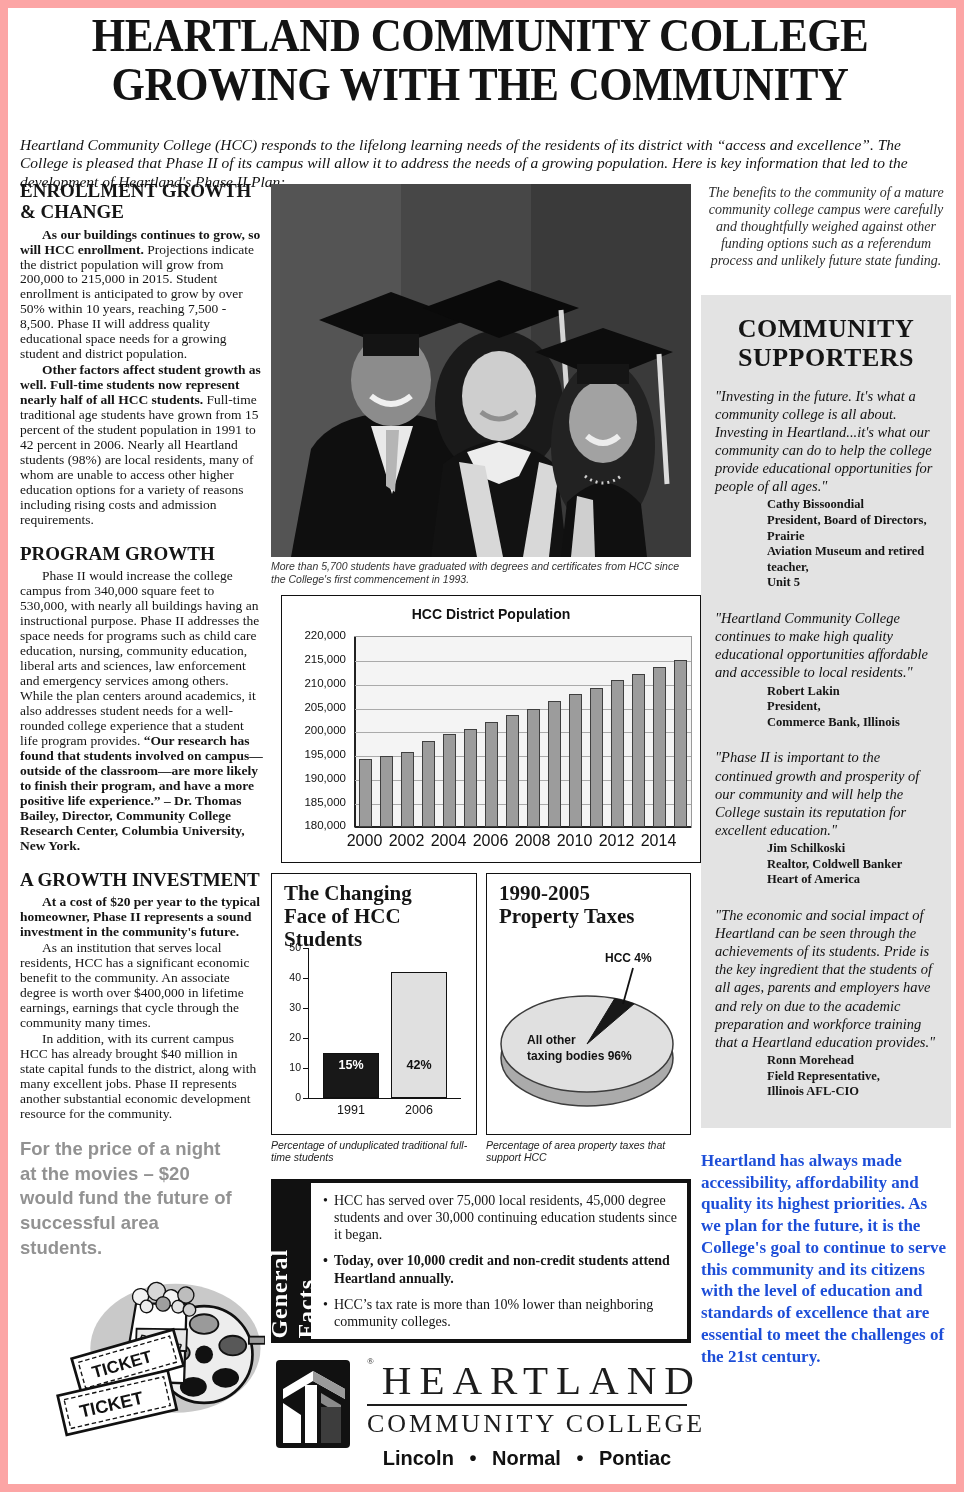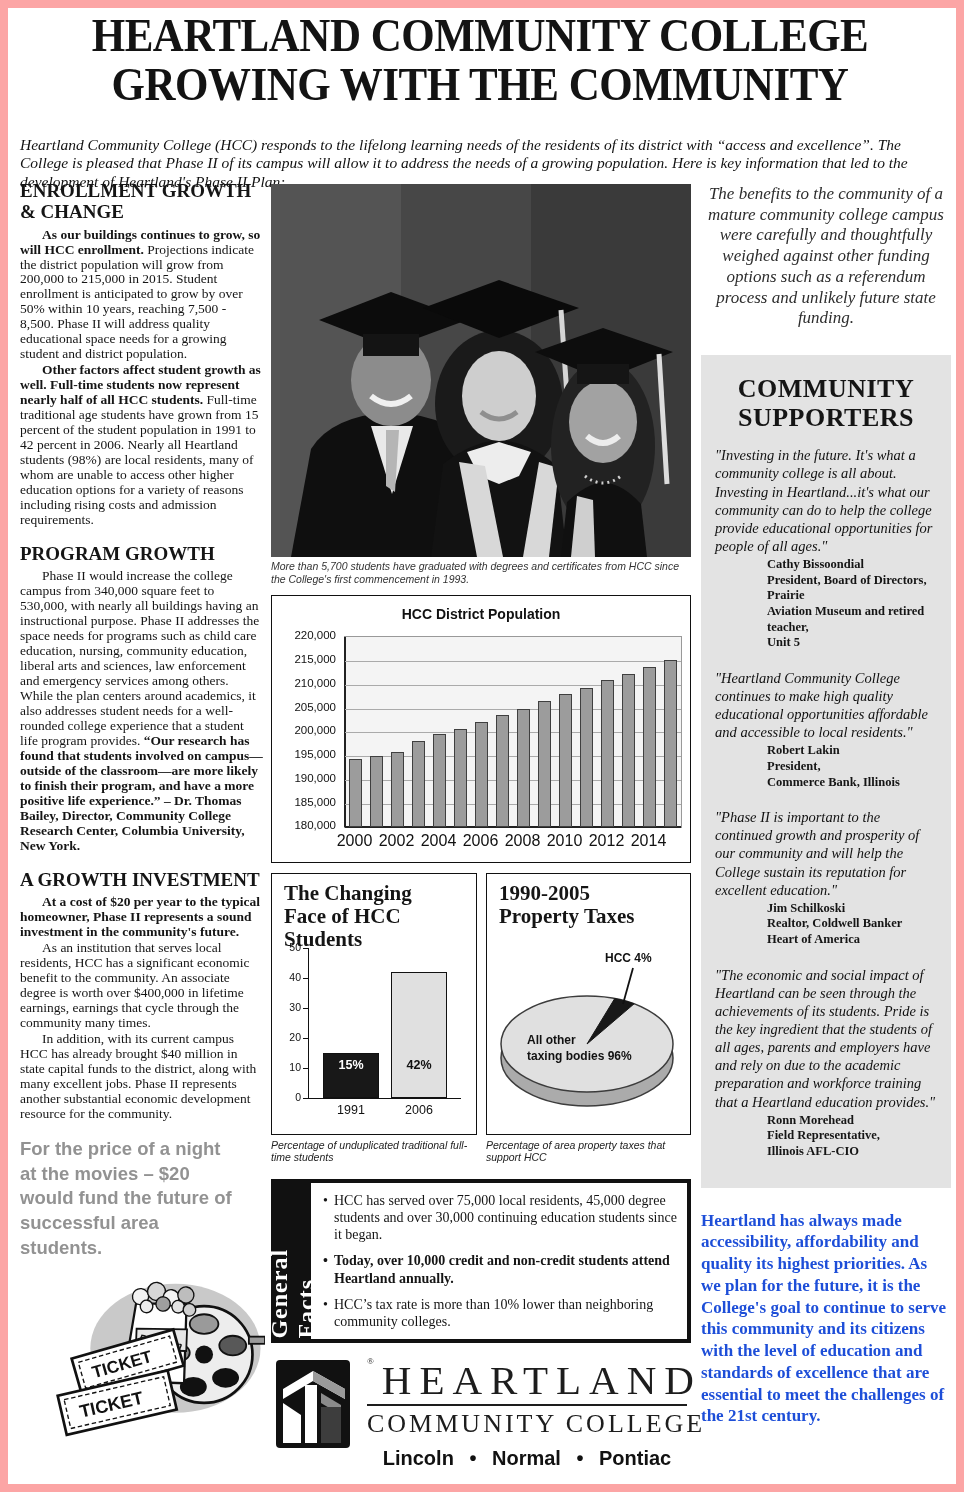--- a/index.html
+++ b/index.html
@@ -16,21 +16,21 @@
   .col-left h2{font-size:19px;margin:0 0 4px 0;line-height:1.12;font-weight:700;}
   .col-left section{margin-bottom:16px;}
   .col-left p{margin:0;font-size:13.5px;line-height:1.11;text-indent:22px;}
   .col-left p+p{margin-top:1px;}
   .promo{margin-top:14px;width:215px;font-family:"Liberation Sans",sans-serif;font-weight:700;font-size:18.5px;line-height:1.33;color:#929292;text-indent:0;}
   .movie-art{margin:-6px 0 0 30px;}
   
   .photo{width:420px;height:373px;display:block;}
   .photo-caption{margin-top:3px;font-family:"Liberation Sans",sans-serif;font-style:italic;font-size:10.5px;line-height:1.25;color:#333;}
   .chartbox{border:1.5px solid #111;background:#fff;box-sizing:border-box;}
-  .popchart{position:relative;margin-top:9px;width:420px;height:268px;}
+  .popchart{position:relative;margin-top:9px;width:420px;height:268px;margin-left:10px;}
   .popchart .ctitle{position:absolute;left:0;top:10px;width:100%;text-align:center;font-family:"Liberation Sans",sans-serif;font-weight:700;font-size:14px;color:#111;}
   .popplot{position:absolute;left:72px;top:40px;width:336px;height:190px;background:#f4f4f4;border:1px solid #999;}
   .popplot .axis-y{position:absolute;left:-1px;top:0;width:2px;height:100%;background:#222;}
   .popplot .axis-x{position:absolute;left:0;bottom:-1px;width:100%;height:2px;background:#222;}
   .gridline{position:absolute;left:0;width:100%;height:1px;background:#aaa;}
   .popbar{position:absolute;bottom:0;width:13px;background:#9c9c9c;border:1px solid #3f3f3f;box-sizing:border-box;}
   .ylab{position:absolute;left:2px;width:62px;text-align:right;font-family:"Liberation Sans",sans-serif;font-size:11.5px;color:#111;}
   .xlab{position:absolute;width:40px;text-align:center;font-family:"Liberation Sans",sans-serif;font-size:16px;color:#111;}
   .smallrow{display:flex;gap:9px;margin-top:10px;}
   .facechart{position:relative;width:206px;height:262px;}
@@ -55,21 +55,21 @@
   .facts li.bold{font-weight:700;}
   
   .logo{margin-top:16px;display:flex;align-items:flex-start;justify-content:center;gap:16px;}
   .logo-icon{position:relative;width:76px;height:90px;flex:0 0 auto;}
   .logo-reg{font-size:9px;vertical-align:top;position:relative;top:-2px;}
   .logo-text{width:320px;}
   .logo-name1{font-size:41px;letter-spacing:8px;line-height:1.05;color:#1d1d1d;border-bottom:2px solid #1d1d1d;padding-bottom:2px;white-space:nowrap;}
   .logo-name2{font-size:26px;letter-spacing:3px;color:#1d1d1d;margin-top:3px;white-space:nowrap;}
   .logo-cities{margin-top:8px;text-align:center;font-family:"Liberation Sans",sans-serif;font-weight:700;font-size:20px;color:#111;word-spacing:10px;}
   
-  .pullquote{font-style:italic;font-size:17px;line-height:1.22;text-align:center;color:#2d2d2d;}
+  .pullquote{font-style:italic;font-size:14px;line-height:1.22;text-align:center;color:#2d2d2d;}
   .supporters{margin-top:26px;background:#e3e3e3;padding:16px 14px 10px 14px;box-sizing:border-box;width:250px;}
   .supporters h2{margin:4px 0 14px 0;text-align:center;font-size:26px;line-height:1.1;letter-spacing:.5px;}
   .qblock{margin-bottom:18px;}
   .qtext{margin:0;font-style:italic;font-size:14.5px;line-height:1.25;color:#111;}
   .attrib{margin:2px 0 0 52px;font-weight:700;font-size:12.5px;line-height:1.25;}
   .closing{margin-top:22px;font-weight:700;font-size:17px;line-height:1.28;color:#1d4ed8;}
   svg text{font-family:"Liberation Sans",sans-serif;}
 </style>
 </head>
 <body>

